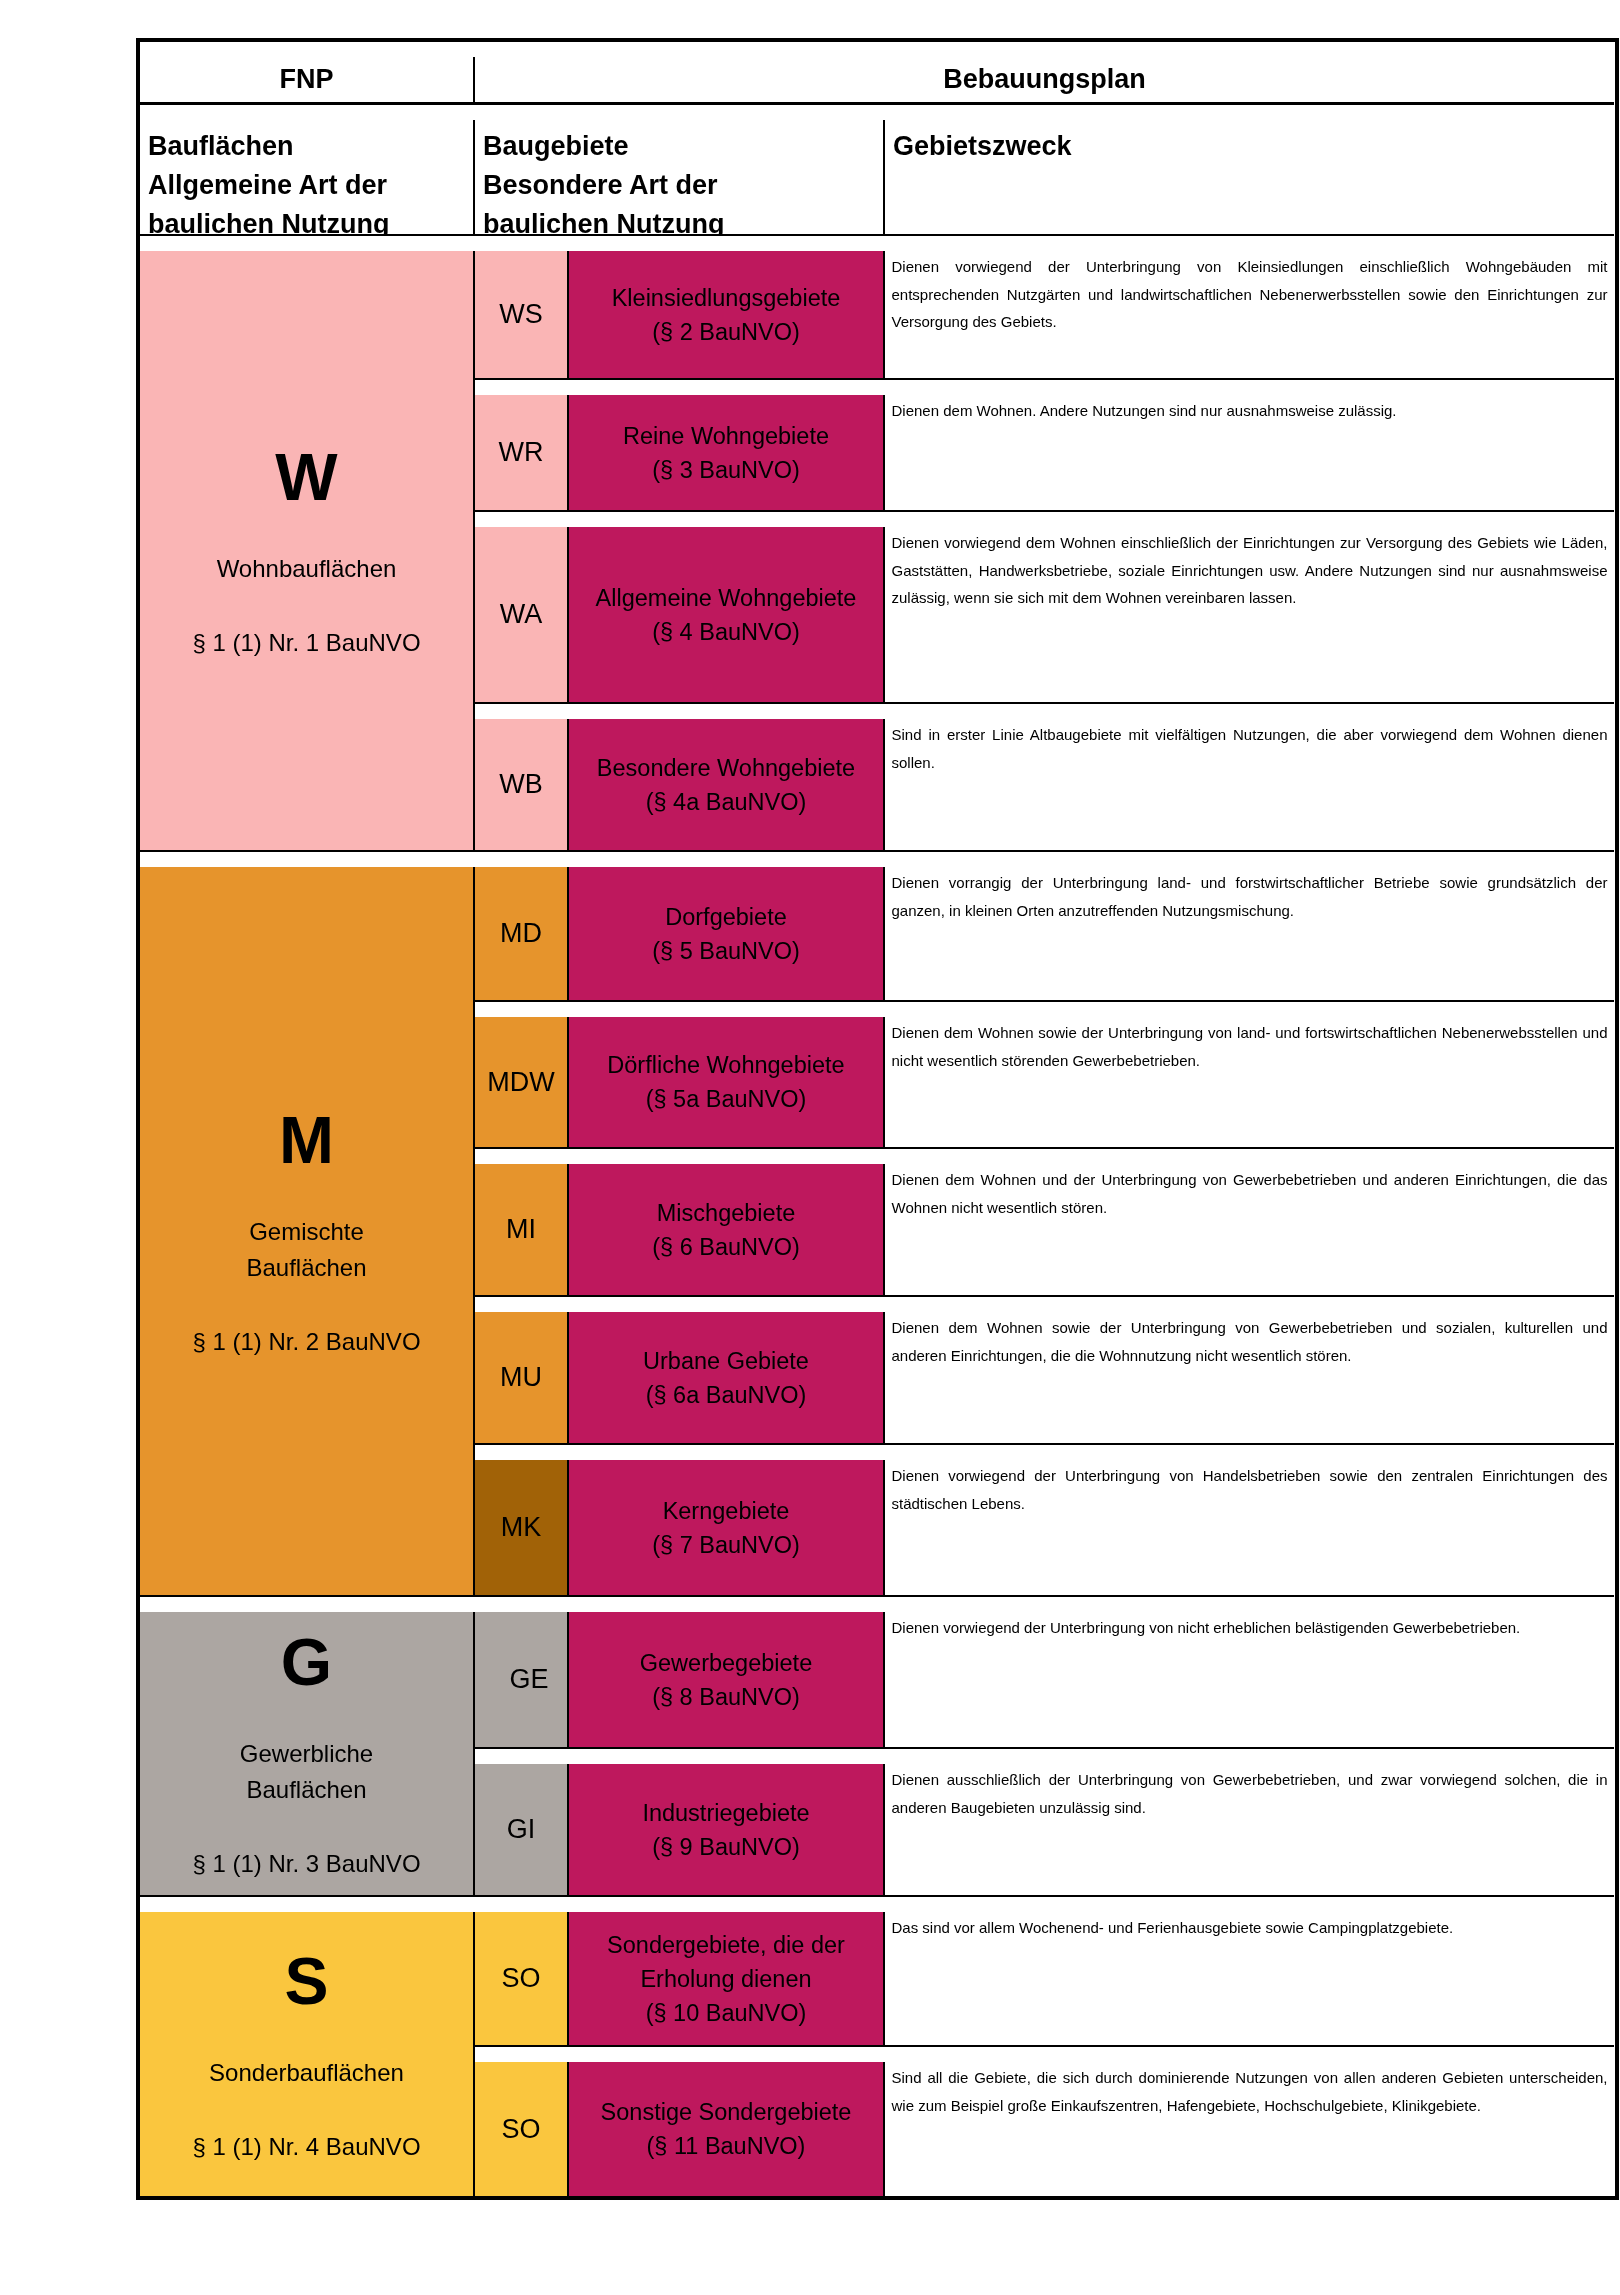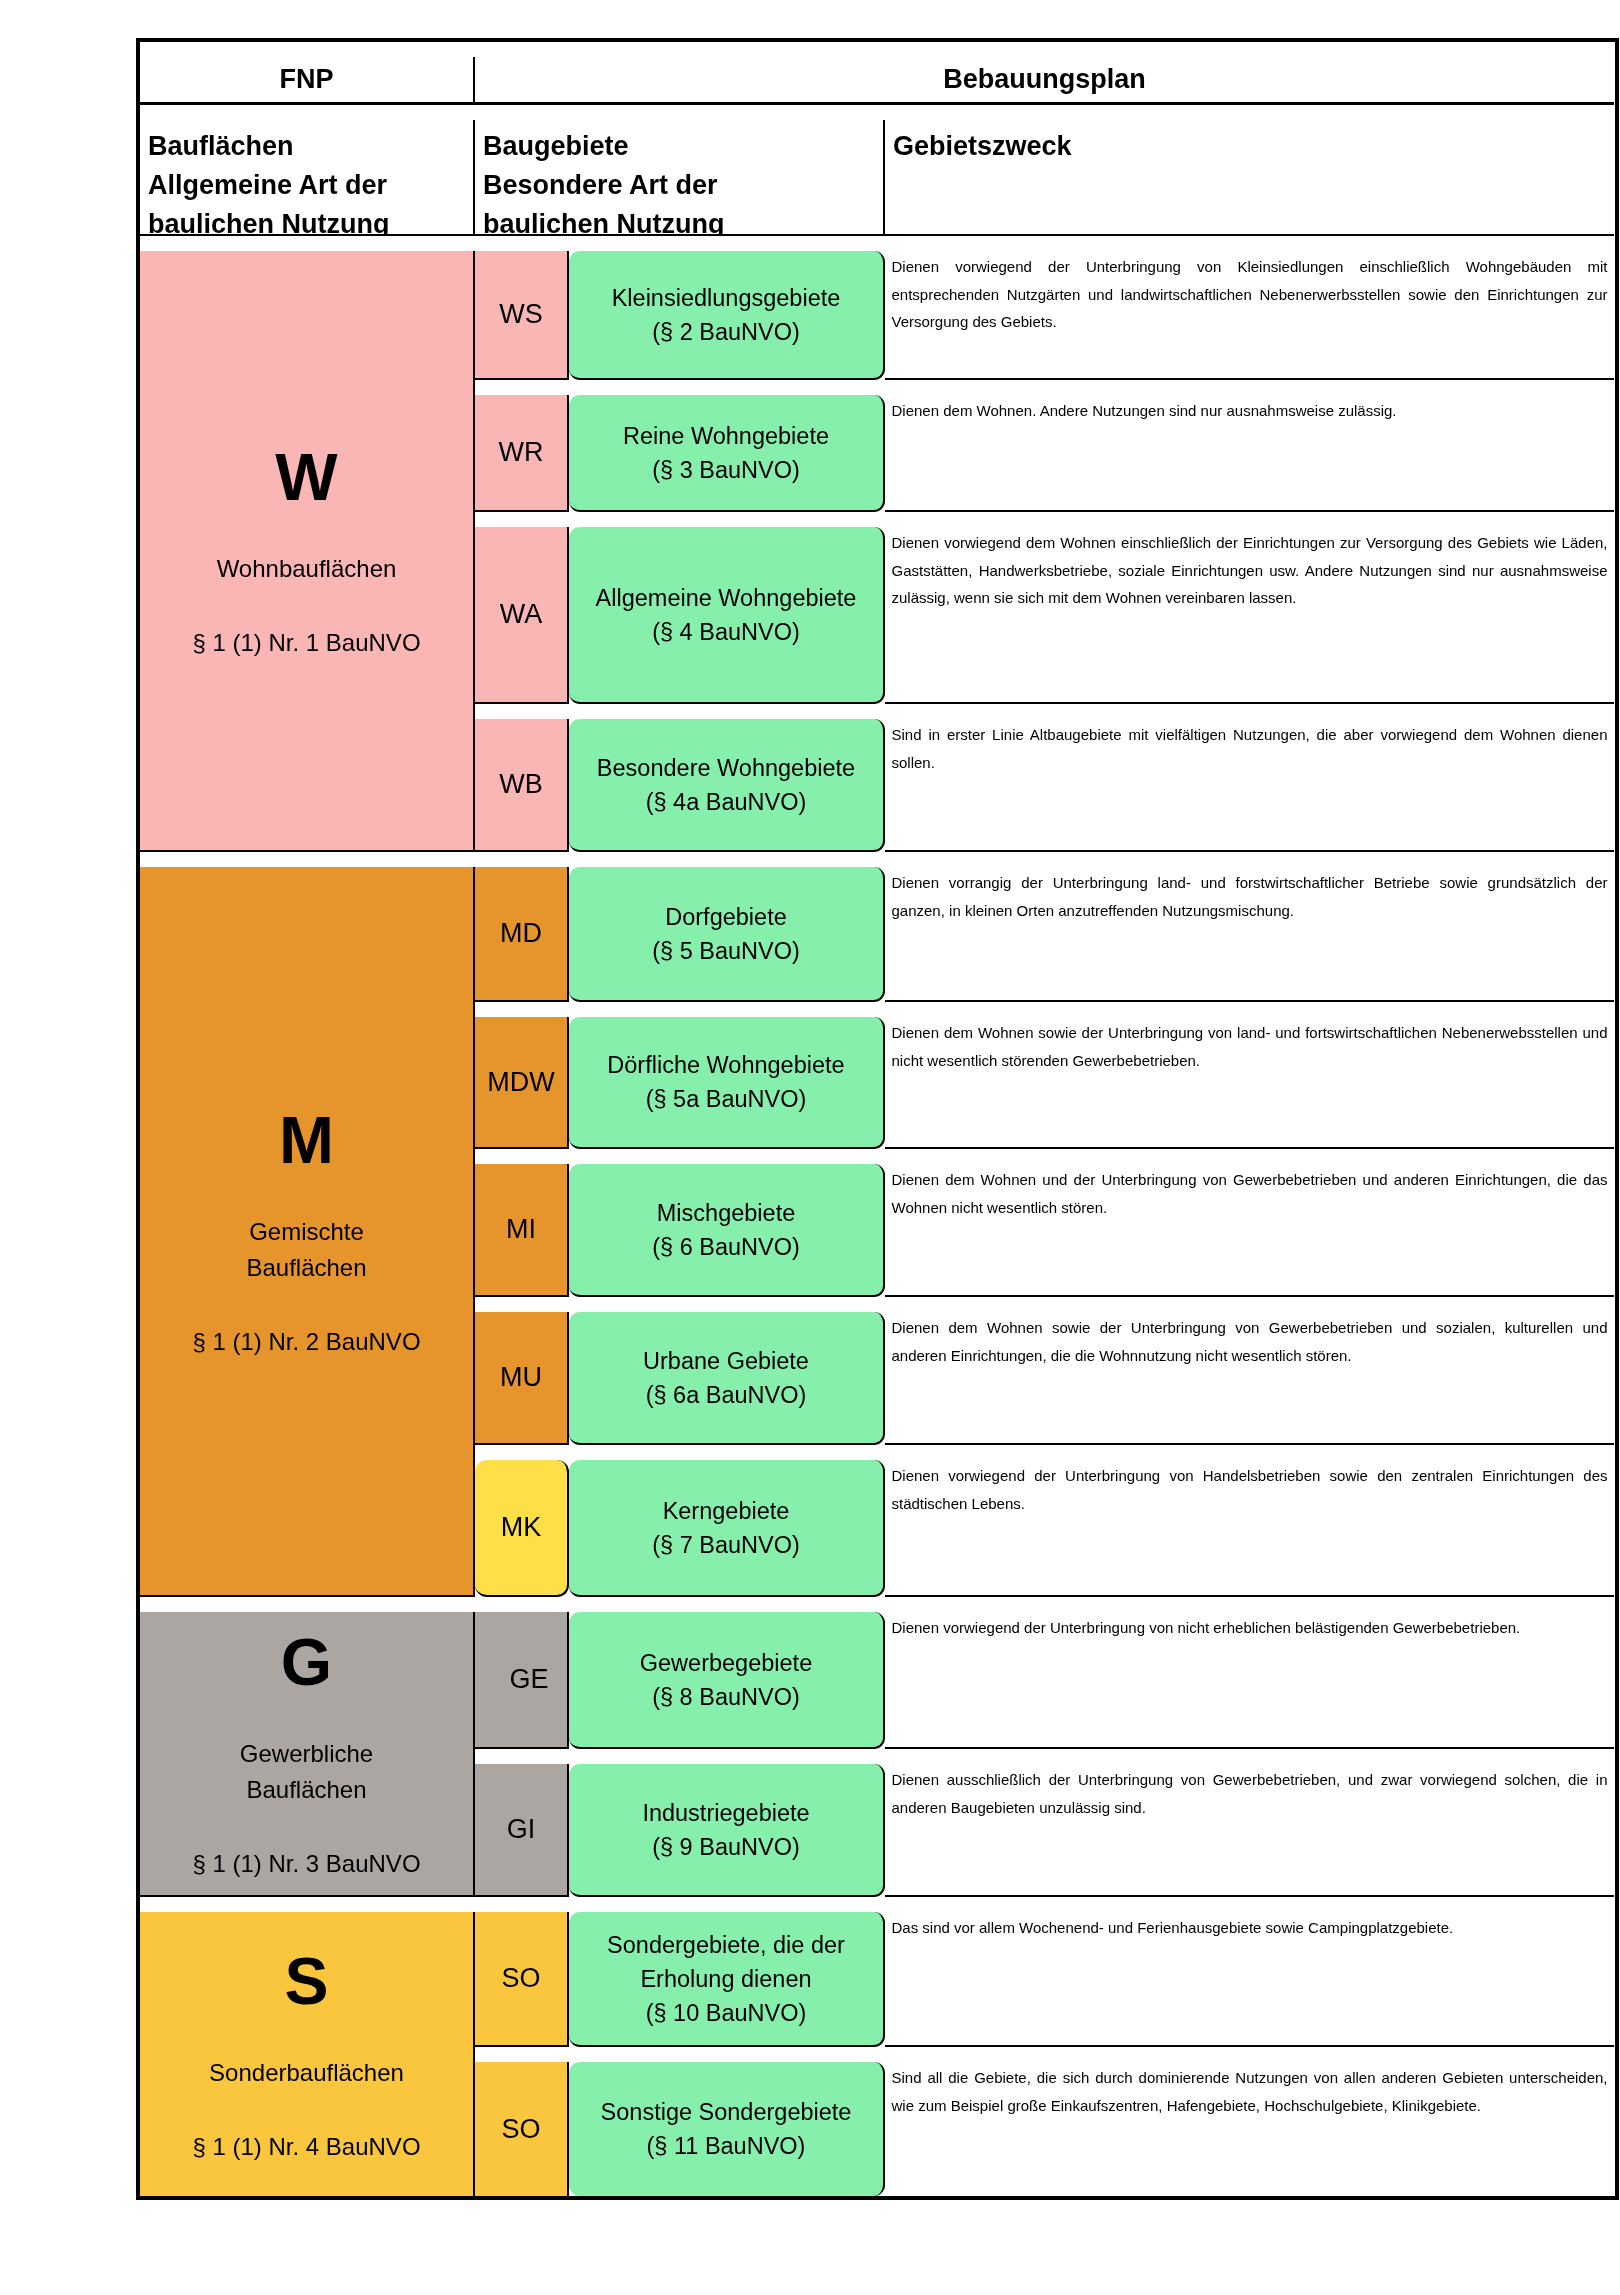--- a/index.html
+++ b/index.html
@@ -47,21 +47,21 @@
   .letter { font-weight: bold; font-size: 66px; line-height: 1; }
   .sname  { font-size: 24px; line-height: 36px; white-space: pre-line; }
   .slaw   { font-size: 24px; line-height: 29px; }
   .code {
     display: flex; align-items: center; justify-content: center;
     font-weight: normal; font-size: 27px;
   }
   .gname {
     display: flex; align-items: center; justify-content: center;
     text-align: center; font-size: 23.5px; line-height: 34px;
-    white-space: pre-line; background: #86efac; border-radius: 11px;
+    white-space: pre-line; background: #be185d;
   }
   .zweck {
     padding: 2.4px 6.5px 0 6.5px;
     font-size: 15px; line-height: 27.5px;
     text-align: justify; background: #fff;
   }
 </style>
 </head>
 <body>
 
@@ -124,21 +124,21 @@
   <div class="cell code" style="grid-area: 9 / 2 / 10 / 3; background-color: rgb(230, 148, 44);">MI</div>
   <div class="cell gname" style="grid-area:9/3/10/4">Mischgebiete
 (§ 6 BauNVO)</div>
   <div class="cell zweck no-r" style="grid-area:9/4/10/5">Dienen dem Wohnen und der Unterbringung von Gewerbebetrieben und anderen Einrichtungen, die das Wohnen nicht wesentlich stören.</div>
 
   <div class="cell code" style="grid-area: 10 / 2 / 11 / 3; background-color: rgb(230, 148, 44);">MU</div>
   <div class="cell gname" style="grid-area:10/3/11/4">Urbane Gebiete
 (§ 6a BauNVO)</div>
   <div class="cell zweck no-r" style="grid-area:10/4/11/5">Dienen dem Wohnen sowie der Unterbringung von Gewerbebetrieben und sozialen, kulturellen und anderen Einrichtungen, die die Wohnnutzung nicht wesentlich stören.</div>
 
-  <div class="cell code" style="grid-area: 11 / 2 / 12 / 3; background-color: #fde047; border-radius: 12px;">MK</div>
+  <div class="cell code" style="grid-area: 11 / 2 / 12 / 3; background-color: #a16207;">MK</div>
   <div class="cell gname" style="grid-area:11/3/12/4">Kerngebiete
 (§ 7 BauNVO)</div>
   <div class="cell zweck no-r" style="grid-area:11/4/12/5">Dienen vorwiegend der Unterbringung von Handelsbetrieben sowie den zentralen Einrichtungen des städtischen Lebens.</div>
 
   <div class="cell section" style="grid-area: 12 / 1 / 14 / 2; background-color: rgb(172, 166, 162);">
     <div class="letter">G</div>
     <div class="sname">Gewerbliche
 Bauflächen</div>
     <div class="slaw">§ 1 (1) Nr. 3 BauNVO</div>
   </div>

